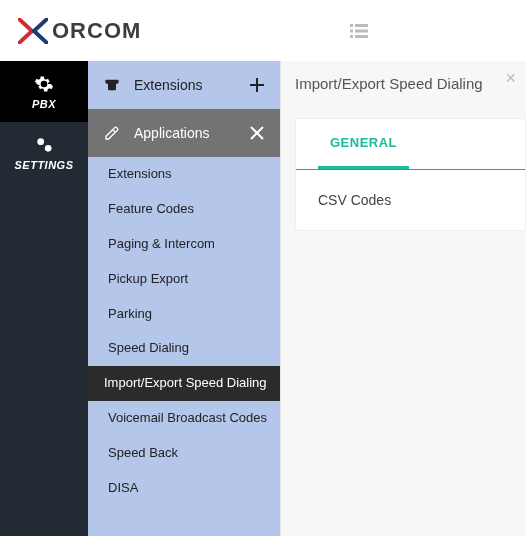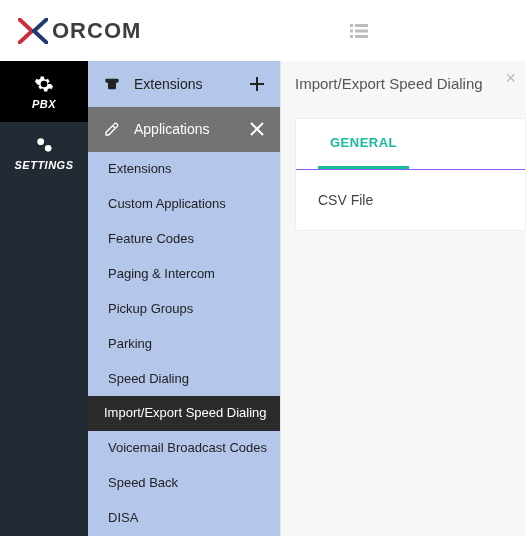--- a/index.html
+++ b/index.html
@@ -210,41 +210,40 @@
       <svg class="ph-icon" viewBox="0 0 24 24">
           <path d="M3 17l10-10 4 4-10 10H3v-4zM14 6l2-2a2 2 0 013 0l1 1a2 2 0 010 3l-2 2" fill="none" stroke="#fff" stroke-width="2"></path>
         </svg>
       <span class="ph-label">Applications</span>
       <svg class="ph-action" viewBox="0 0 14 14">
           <path d="M1 1l12 12M13 1L1 13" stroke="#fff" stroke-width="2"></path>
         </svg>
     </div>
     <ul class="submenu">
       <li>Extensions</li>
-      <li>Custom Applications</li>
       <li>Feature Codes</li>
       <li>Paging &amp; Intercom</li>
-      <li>Pickup Groups</li>
+      <li>Pickup Export</li>
       <li>Parking</li>
       <li>Speed Dialing</li>
       <li class="active">Import/Export Speed Dialing</li>
       <li>Voicemail Broadcast Codes</li>
       <li>Speed Back</li>
       <li>DISA</li>
     </ul>
   </div>
 
   <div class="content">
     <div class="close-x">×</div>
     <div class="content-title">Import/Export Speed Dialing</div>
     <div class="card">
       <div class="tabs">
         <div class="tab active">GENERAL</div>
       </div>
       <div class="card-body">
         <div class="field-row">
-          <div class="field-label">CSV File</div>
+          <div class="field-label">CSV Codes</div>
         </div>
       </div>
     </div>
   </div>
 
 </div>
 
 </body></html>

